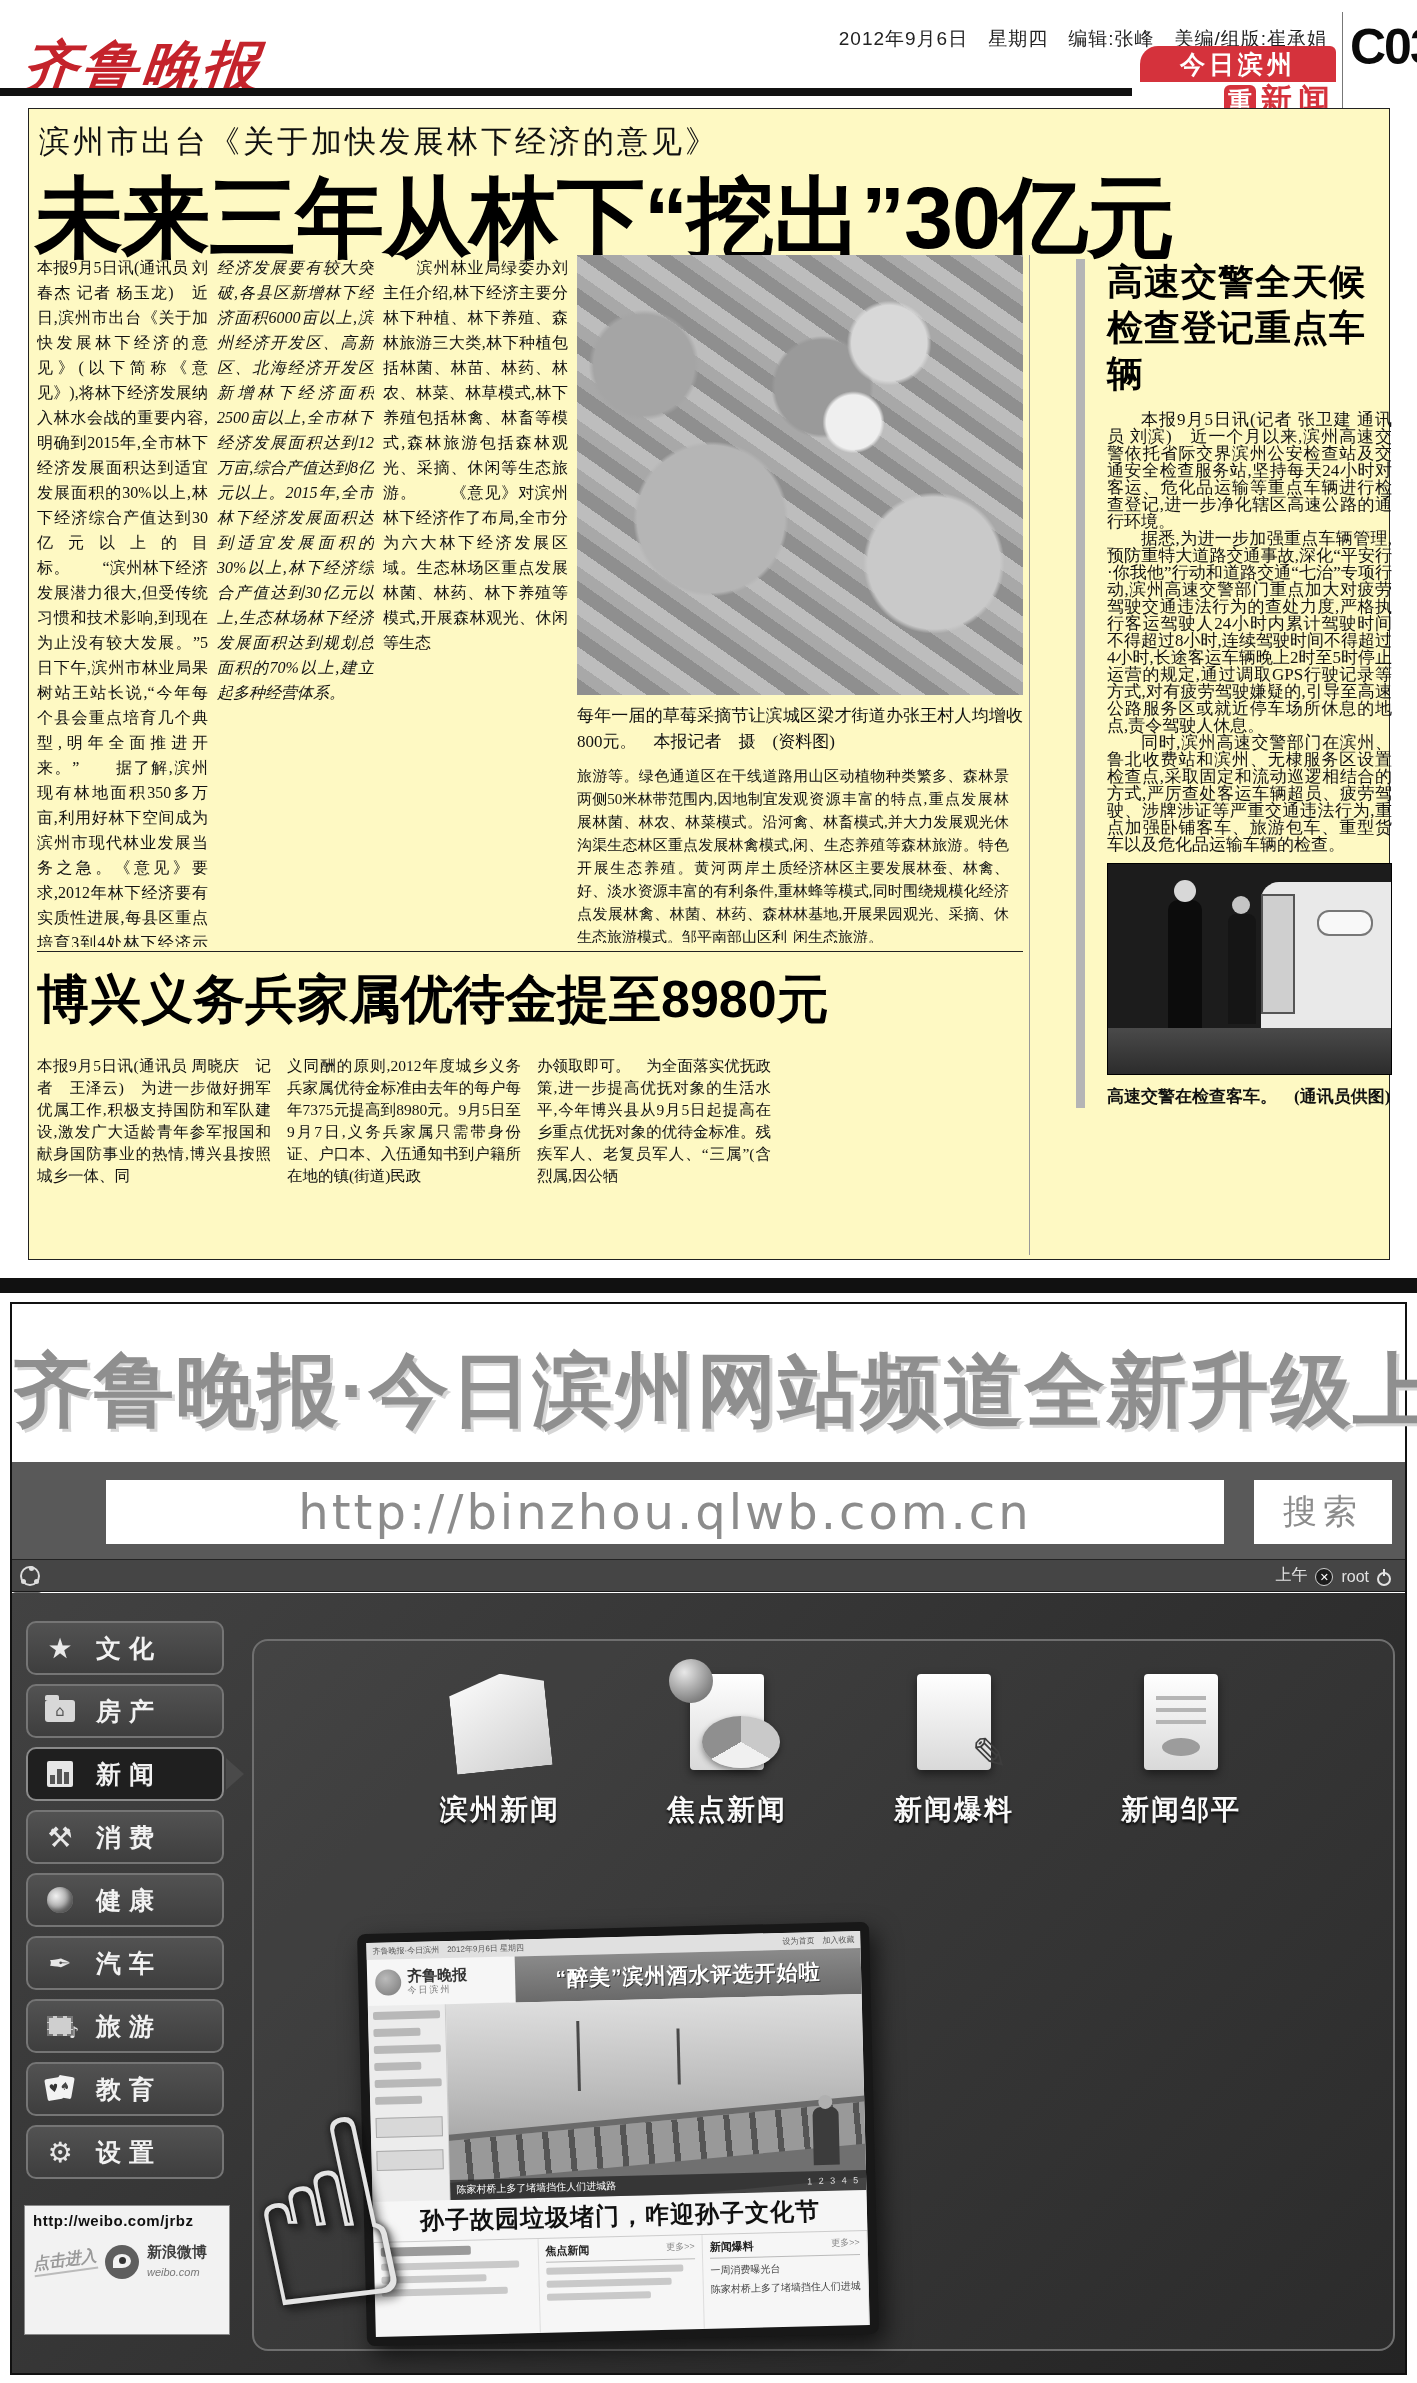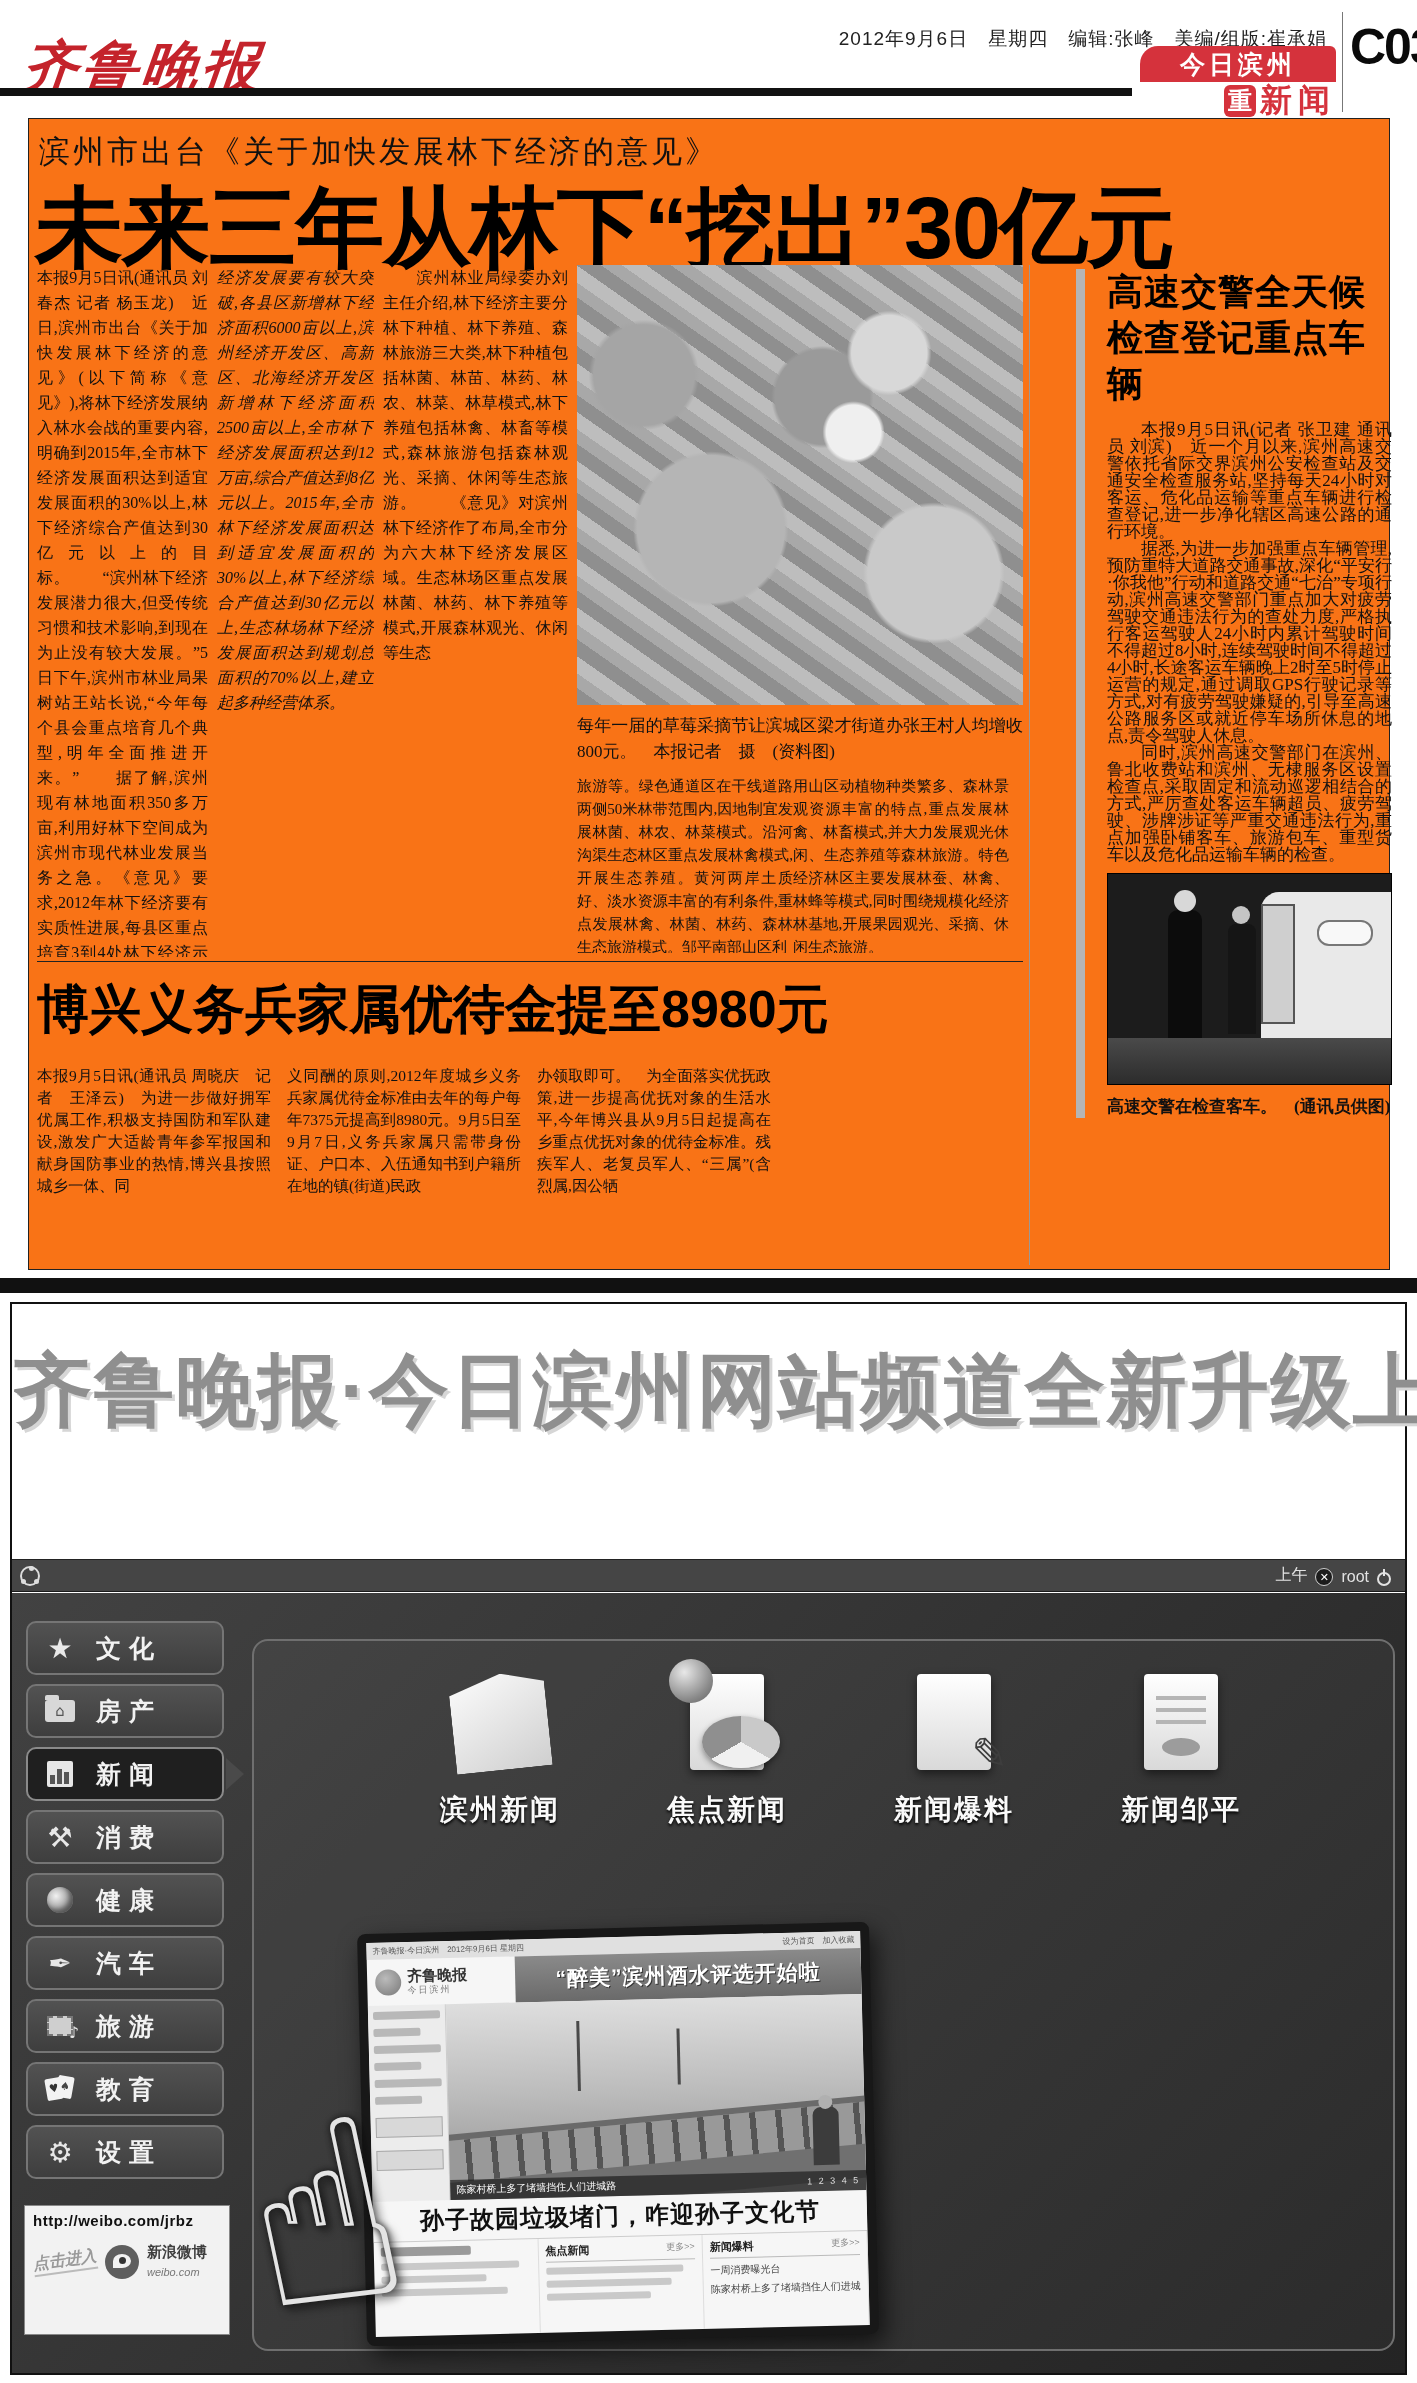--- a/index.html
+++ b/index.html
@@ -12,21 +12,21 @@
   .dateline { position:absolute; right:90px; top:26px; font-size:19px; color:#222; font-family:"Liberation Sans",sans-serif; letter-spacing:1px; }
   .rule-top { position:absolute; left:0; top:88px; width:1132px; height:8px; background:#111; }
   .badge-binzhou { position:absolute; left:1140px; top:46px; width:196px; height:36px; background:#d5323c; color:#fff; font-family:"Liberation Sans",sans-serif; font-weight:bold; font-size:25px; text-align:center; line-height:36px; letter-spacing:4px; border-radius:18px 6px 0 0; }
   .re-news { position:absolute; left:1150px; top:84px; width:186px; height:34px; display:flex; align-items:center; justify-content:flex-end; gap:4px; }
   .re-box { width:32px; height:32px; background:#d5323c; color:#fff; font-family:"Liberation Sans",sans-serif; font-weight:bold; font-size:24px; text-align:center; line-height:32px; border-radius:6px; }
   .re-rest { color:#d5323c; font-family:"Liberation Sans",sans-serif; font-weight:bold; font-size:32px; letter-spacing:6px; }
   .mast-div { position:absolute; left:1342px; top:12px; width:1px; height:100px; background:#777; }
   .page-no { position:absolute; left:1350px; top:18px; font-family:"Liberation Sans",sans-serif; font-weight:900; font-size:50px; color:#0a0a0a; letter-spacing:-2px; }
 
   
-  .main-box { position:absolute; left:28px; top:118px; width:1362px; height:1152px; border:1px solid #222; background:#f97316; }
+  .main-box { position:absolute; left:28px; top:108px; width:1362px; height:1152px; border:1px solid #222; background:#fef9c3; }
   .kicker { position:absolute; left:10px; top:12px; font-size:31px; color:#111; letter-spacing:3px; }
   .headline1 { position:absolute; left:6px; top:50px; width:1350px; font-family:"Liberation Sans",sans-serif; font-weight:900; font-size:88px; color:#000; letter-spacing:-1px; white-space:nowrap; }
   .art1 { position:absolute; left:8px; top:146px; width:986px; height:692px; display:flex; gap:9px; }
   .ncol { font-size:16px; line-height:25px; text-align:justify; color:#111; overflow:hidden; height:692px; }
   .c1 { width:172px; } .c2 { width:158px;font-style:italic; } .c3 { width:186px; }
   .right-stack { width:446px; display:flex; flex-direction:column; }
   .photo1 { width:446px; height:440px; background:
       radial-gradient(circle at 70% 20%, #d8d8d8 0 8%, transparent 9%),
       radial-gradient(circle at 62% 38%, #efefef 0 7%, transparent 8%),
       radial-gradient(circle at 55% 30%, #9a9a9a 0 12%, transparent 13%),
@@ -232,20 +232,27 @@
         <div class="a3c">办领取即可。　为全面落实优抚政策,进一步提高优抚对象的生活水平,今年博兴县从9月5日起提高在乡重点优抚对象的优待金标准。残疾军人、老复员军人、“三属”(含烈属,因公牺</div>
       </div>
     </div>
   </div>
 
   <div class="rule-mid"></div>
 
   <div class="ad-box">
     <div class="ad-title">齐鲁晚报·今日滨州网站频道全新升级上线</div>
 
+    <div class="dark-band">
+      <div class="band-tab"></div>
+      <div class="url-box">
+        <span class="url-text">http://binzhou.qlwb.com.cn</span>
+      </div>
+      <div class="search-btn">搜索</div>
+    </div>
 
     <div class="taskbar">
       <div class="ubuntu">
           <i></i>
           <i></i>
           <i></i>
         </div>
       <div class="task-right">
         <span>上午</span>
         <span class="user-badge">✕</span>

